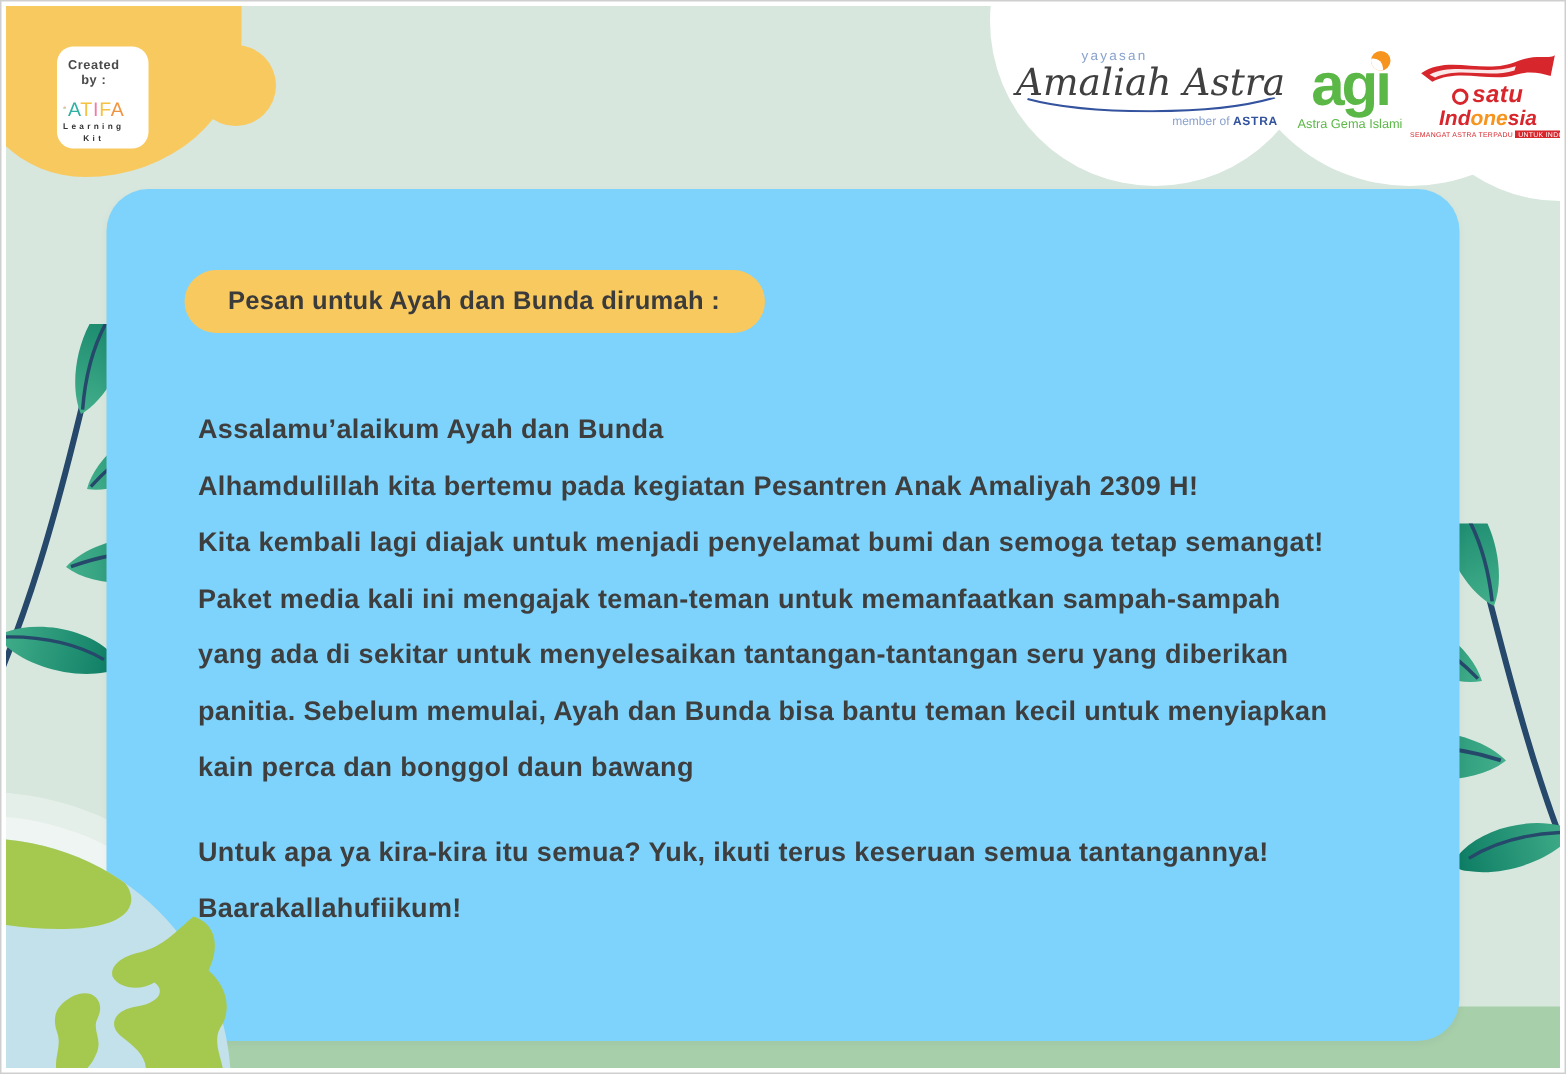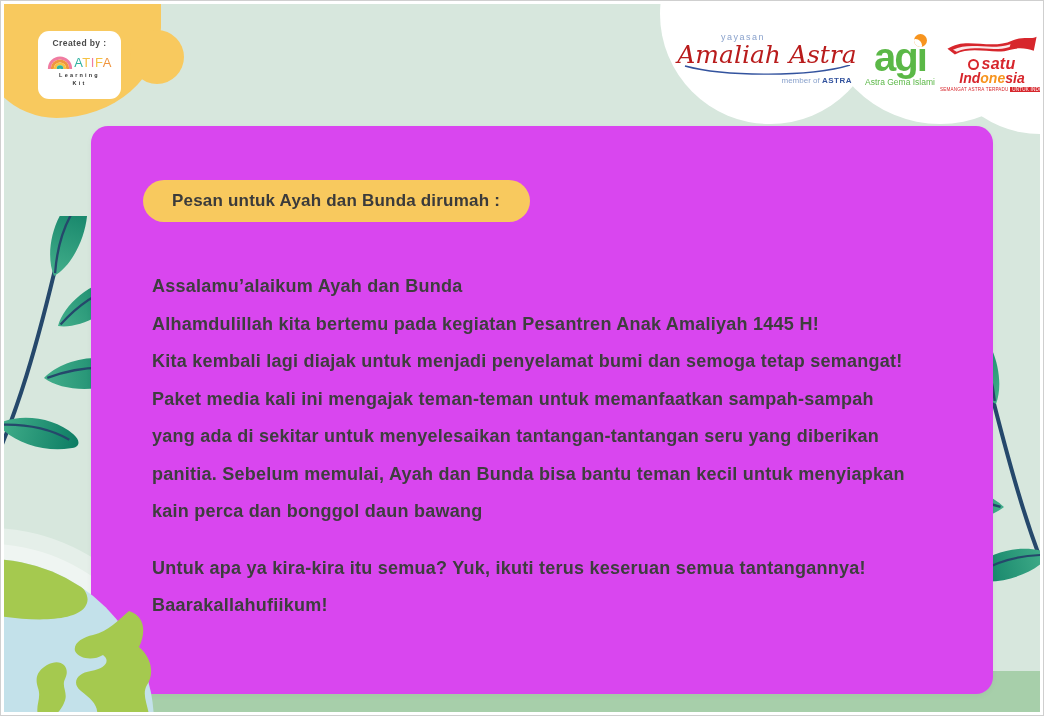--- a/index.html
+++ b/index.html
@@ -11,45 +11,45 @@
   .strip{position:absolute;left:0;right:0;top:667px;height:46px;background:#a7cfaa;z-index:1;}
 
   
   .branch-left{position:absolute;left:-20px;top:212px;width:145px;height:270px;z-index:2;}
   .branch-right{position:absolute;right:-22px;top:345px;width:145px;height:262px;z-index:2;transform:scale(-1,1);}
 
   
   .arcs{position:absolute;left:-55px;top:518px;width:240px;height:84px;z-index:2;}
 
   
-  .card{position:absolute;left:87px;top:122px;width:902px;height:568px;background:#d946ef;border-radius:17px;z-index:5;box-shadow:0 2px 6px rgba(0,0,0,0.04);}
+  .card{position:absolute;left:67px;top:122px;width:902px;height:568px;background:#7dd3fc;border-radius:28px;z-index:5;box-shadow:0 2px 6px rgba(0,0,0,0.04);}
   .pill{position:absolute;left:52px;top:54px;display:inline-block;background:#f8c95e;border-radius:23px;padding:11px 30px 11px 29px;font-size:17px;font-weight:bold;color:#3b3b3b;letter-spacing:0.2px;white-space:nowrap;}
   .bodytext{position:absolute;left:61px;top:142px;width:830px;color:#3e3e3e;font-size:18px;font-weight:600;letter-spacing:0.25px;}
   .bodytext .line{line-height:37.5px;white-space:nowrap;}
   .para2{margin-top:19px;}
 
   
   .globe{position:absolute;left:-55px;top:521px;width:240px;height:192px;z-index:8;}
 
   
   .blob{position:absolute;left:-25px;top:-30px;width:182px;height:144px;background:#f8c95e;border-radius:0 0 62% 46% / 0 0 68% 58%;z-index:4;}
   .blob-bump{position:absolute;left:126px;top:26px;width:54px;height:54px;background:#f8c95e;border-radius:50%;z-index:4;}
-  .badge{position:absolute;left:34px;top:27px;width:83px;height:68px;background:#ffffff;border-radius:11px;z-index:6;box-sizing:border-box;padding:7px 4px 4px 4px;text-align:center;}
+  .badge{position:absolute;left:34px;top:27px;width:61px;height:68px;background:#ffffff;border-radius:11px;z-index:6;box-sizing:border-box;padding:7px 16px 4px 4px;text-align:center;}
   .badge-label{font-size:8.5px;font-weight:bold;color:#4a4a4a;letter-spacing:0.4px;}
   .badge-brandrow{display:flex;align-items:flex-end;justify-content:center;margin-top:5px;height:16px;}
   .badge-letters{font-size:13px;font-weight:normal;letter-spacing:0.5px;line-height:1;}
   .badge-sub{font-size:5.5px;font-weight:bold;color:#333;letter-spacing:2.2px;text-align:center;margin-top:2px;line-height:1.5;}
 
   
   .cloud{position:absolute;right:0;top:0;width:400px;height:140px;z-index:3;}
 
   
   .logo-amaliah{position:absolute;left:672px;top:28px;width:182px;z-index:4;text-align:center;}
   .amaliah-yayasan{font-size:9px;color:#8aa2cc;letter-spacing:1.5px;margin-left:-48px;}
-  .amaliah-name{font-family:"DejaVu Serif",serif;font-style:italic;font-size:25px;color:#b91c1c;line-height:1.05;white-space:nowrap;}
+  .amaliah-name{font-family:"DejaVu Serif",serif;font-style:italic;font-size:25px;color:#404040;line-height:1.05;white-space:nowrap;}
   .amaliah-swoosh{display:block;margin:-3px auto 0 auto;}
   .amaliah-member{font-size:8px;color:#8aa2cc;text-align:right;margin-top:1px;padding-right:6px;}
   .amaliah-member b{color:#33539e;letter-spacing:0.5px;}
 
   .logo-agi{position:absolute;left:856px;top:34px;width:80px;z-index:4;text-align:center;}
   .agi-name{position:relative;display:inline-block;font-size:40px;font-weight:bold;color:#5bb847;letter-spacing:-2px;line-height:0.95;}
   .agi-crescent{position:absolute;right:-1px;top:-4px;width:13px;height:13px;border-radius:50%;background:#f7941e;overflow:hidden;}
   .agi-crescent::after{content:'';position:absolute;left:-5px;top:5px;width:13px;height:13px;border-radius:50%;background:#fff;}
   .agi-sub{font-size:8.5px;color:#5bb847;margin-top:1px;white-space:nowrap;}
 
@@ -101,21 +101,21 @@
     <circle cx="40" cy="202" r="180" fill="#ffffff" opacity="0.4"></circle>
   </svg>
 
   <div class="card">
     <div class="pill">
       <span>Pesan untuk Ayah dan Bunda dirumah :</span>
     </div>
     <div class="bodytext">
       <div class="para1">
         <div class="line">Assalamu’alaikum Ayah dan Bunda</div>
-        <div class="line">Alhamdulillah kita bertemu pada kegiatan Pesantren Anak Amaliyah 1445 H!</div>
+        <div class="line">Alhamdulillah kita bertemu pada kegiatan Pesantren Anak Amaliyah 2309 H!</div>
         <div class="line">Kita kembali lagi diajak untuk menjadi penyelamat bumi dan semoga tetap semangat!</div>
         <div class="line">Paket media kali ini mengajak teman-teman untuk memanfaatkan sampah-sampah</div>
         <div class="line">yang ada di sekitar untuk menyelesaikan tantangan-tantangan seru yang diberikan</div>
         <div class="line">panitia. Sebelum memulai, Ayah dan Bunda bisa bantu teman kecil untuk menyiapkan</div>
         <div class="line">kain perca dan bonggol daun bawang</div>
       </div>
       <div class="para2">
         <div class="line">Untuk apa ya kira-kira itu semua? Yuk, ikuti terus keseruan semua tantangannya!</div>
         <div class="line">Baarakallahufiikum!</div>
       </div>

